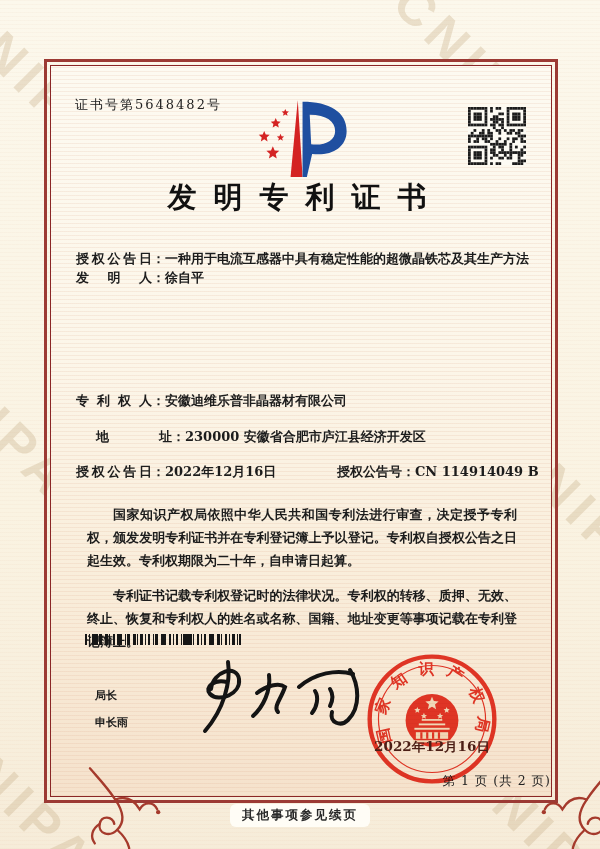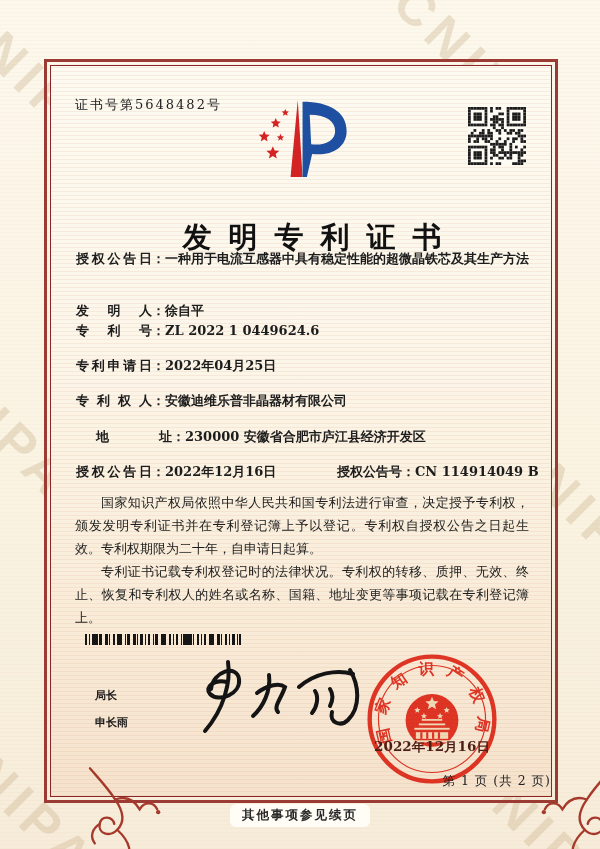--- a/index.html
+++ b/index.html
@@ -22,31 +22,31 @@
         border:1px solid #8a2626;outline:3px solid #9c3a34;outline-offset:3px;
         background:
           repeating-linear-gradient(0deg,rgba(214,150,120,0.14) 0 1px,transparent 1px 4px),
           linear-gradient(180deg,#fdfaf1 0%,#fcf6e9 40%,#f9edda 72%,#f5e2cc 100%);}
 
   .cert-no{position:absolute;left:24px;top:30px;font-size:13px;letter-spacing:2px;color:#222;}
 
   .logo{position:absolute;left:195px;top:34px;width:115px;height:82px;}
   .qr{position:absolute;left:417px;top:41px;width:58px;height:58px;background:#fdfbf4;}
 
-  .title{position:absolute;left:15px;top:112px;width:100%;text-align:center;text-indent:9px;
-         font-size:29px;font-weight:bold;letter-spacing:17px;color:#111;margin-top:40px;}
+  .title{position:absolute;left:0;top:112px;width:100%;text-align:center;text-indent:9px;
+         font-size:29px;font-weight:bold;letter-spacing:17px;color:#111;}
 
   .row{position:absolute;left:25px;width:472px;white-space:nowrap;
        font-size:13px;font-weight:600;color:#1c1c1c;}
   .flabel{display:inline-block;width:76px;text-align:justify;text-align-last:justify;vertical-align:top;}
   .colon{display:inline-block;width:13px;}
   .pair2{position:absolute;left:233px;top:0;margin-left:28px;}
 
   .paras{position:absolute;left:24px;top:425px;width:454px;color:#1c1c1c;}
-  .paras p{margin:0;font-size:13px;font-weight:400;line-height:23px;text-indent:2em;text-align:justify;}
+  .paras p{margin:12px;font-size:13px;font-weight:700;line-height:23px;text-indent:2em;text-align:justify;}
 
   .barcode{position:absolute;left:34px;top:568px;width:156px;height:11px;
     background:
       repeating-linear-gradient(90deg,#161616 0 2px,transparent 2px 7px),
       repeating-linear-gradient(90deg,#161616 0 1px,transparent 1px 4px),
       repeating-linear-gradient(90deg,transparent 0 9px,#161616 9px 12px,transparent 12px 23px);}
 
   .commissioner{position:absolute;left:44px;top:616px;
       font-family:"Liberation Sans","DejaVu Sans",sans-serif;
       font-size:11px;font-weight:700;line-height:27px;color:#1a1a1a;}
@@ -326,28 +326,22 @@
           <rect x="49.71" y="55.24" width="2.76" height="2.76" fill="#1b1b1b"></rect>
           <rect x="52.48" y="55.24" width="2.76" height="2.76" fill="#1b1b1b"></rect>
         </svg>
     </div>
 
     <div class="title">发明专利证书</div>
 
     <div class="row" style="top:184px;">
       <span class="flabel">授权公告日</span><span class="colon">：</span><span>一种用于电流互感器中具有稳定性能的超微晶铁芯及其生产方法</span>
     </div>
-    <div class="row" style="top:236px;">
+    <div class="row" style="top:203px;">
       <span class="flabel">发明人</span><span class="colon">：</span><span>徐自平</span>
-    </div>
-    <div class="row" style="top:256px;">
-      <span class="flabel">专利号</span><span class="colon">：</span><span>ZL 2022 1 0449624.6</span>
-    </div>
-    <div class="row" style="top:291px;">
-      <span class="flabel">专利申请日</span><span class="colon">：</span><span>2022年04月25日</span>
     </div>
     <div class="row" style="top:326px;">
       <span class="flabel">专利权人</span><span class="colon">：</span><span>安徽迪维乐普非晶器材有限公司</span>
     </div>
     <div class="row" style="top:362px;margin-left:20px;">
       <span class="flabel">地址</span><span class="colon">：</span><span>230000 安徽省合肥市庐江县经济开发区</span>
     </div>
     <div class="row" style="top:397px;">
       <span class="flabel">授权公告日</span><span class="colon">：</span><span>2022年12月16日</span>
       <span class="pair2">

